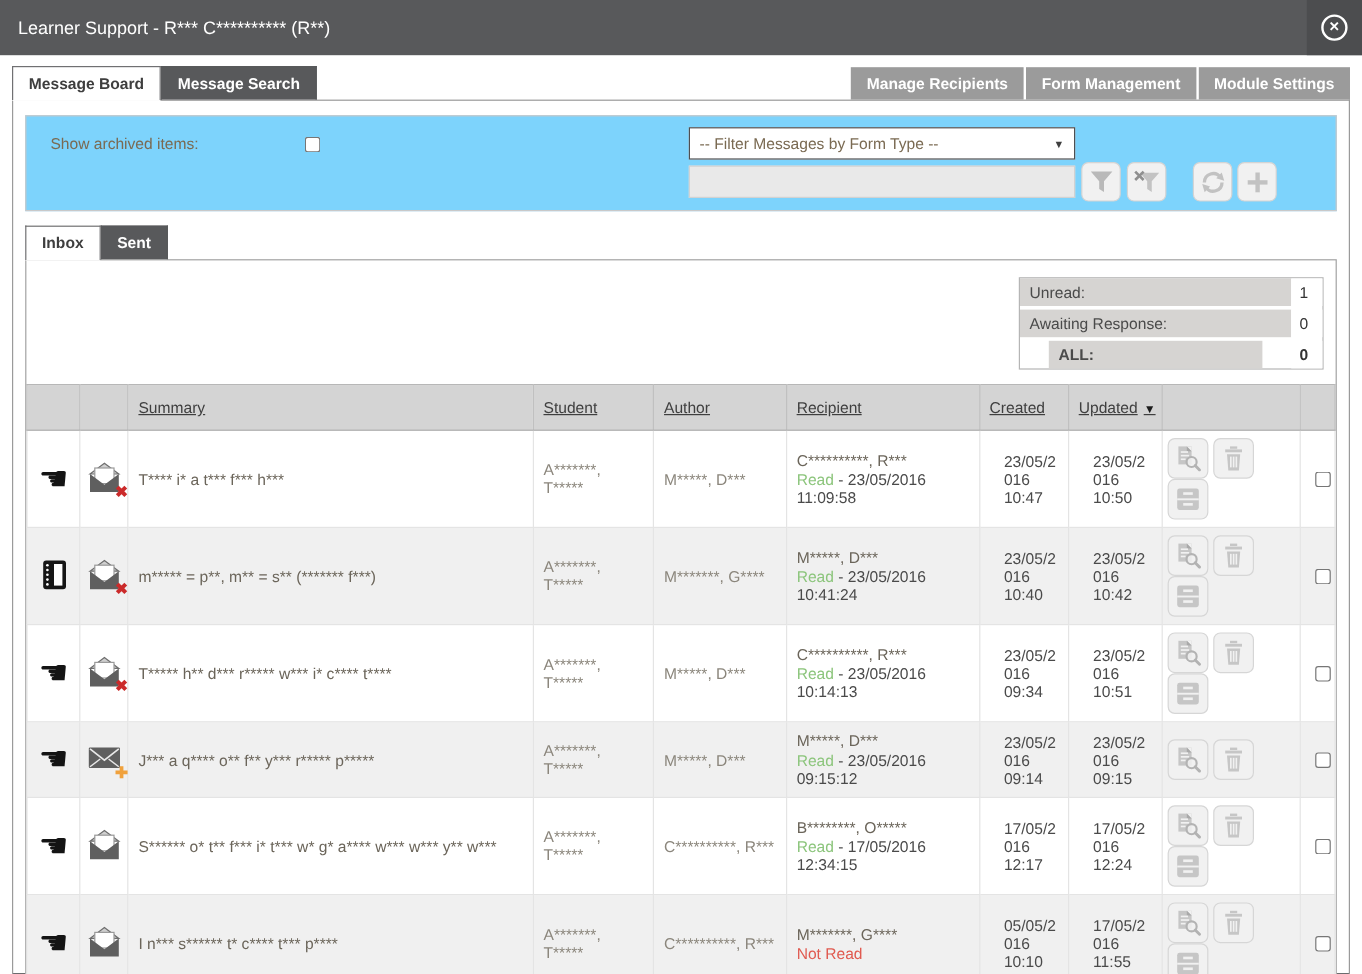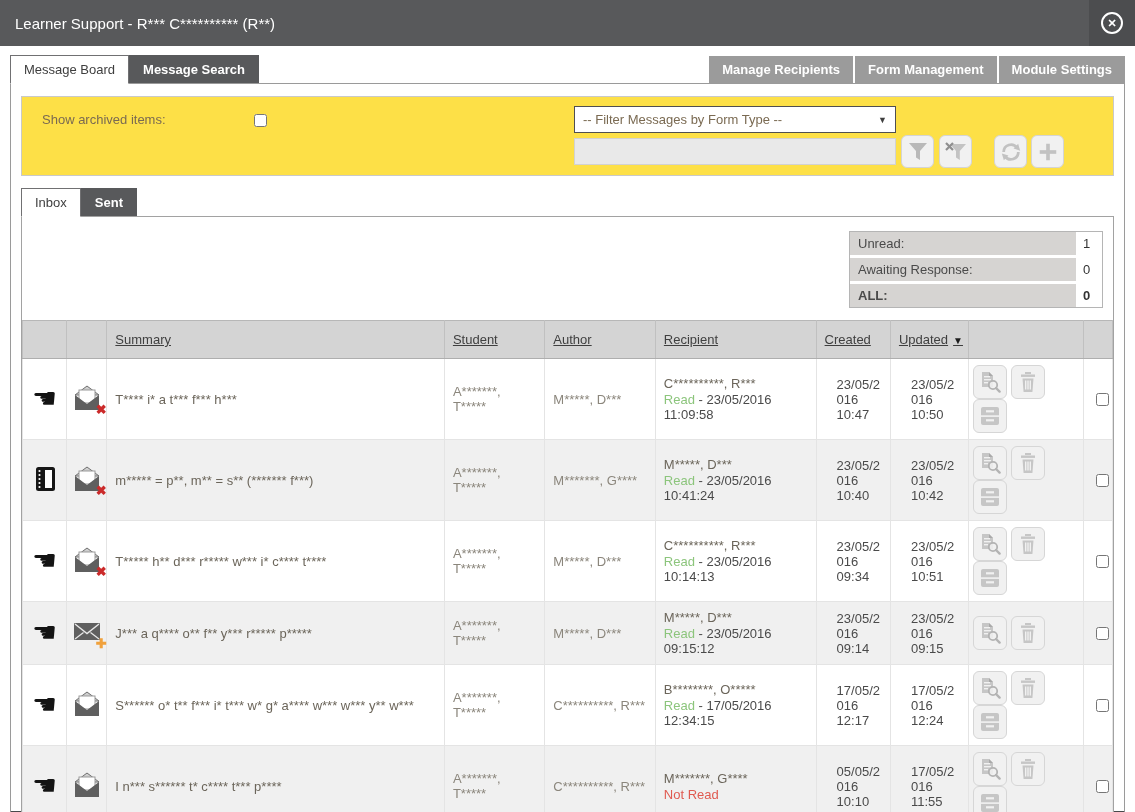--- a/index.html
+++ b/index.html
@@ -13,32 +13,32 @@
   .close-btn { position:absolute; top:0; right:0; width:46px; height:46px; background:#4c4d4f;
                display:flex; align-items:center; justify-content:center; cursor:pointer; border:none; }
   .close-circle { width:22px; height:22px; border:2px solid #fff; border-radius:50%;
                   display:flex; align-items:center; justify-content:center; font-size:11px;
                   font-weight:bold; color:#fff; line-height:1; }
 
   
   .tabs-row { display:flex; align-items:flex-end; margin:9px 10px 0 10px; position:relative; z-index:2; }
   .tab { font-size:13px; padding:6px 13px; cursor:pointer; white-space:nowrap; }
   .tab.active { background:#fff; border:1px solid #707072; border-bottom:1px solid #fff;
-                color:#3e3e3e; margin-bottom:-1px; position:relative; z-index:3; }
+                color:#3e3e3e; margin-bottom:-1px; position:relative; z-index:3;font-weight:bold; }
   .tab.inactive { background:#58595b; color:#fff; font-weight:bold; border:1px solid #58595b; border-bottom:none; }
   .spacer { flex:1; }
   .hdr-btn { background:#9b9b9b; color:#fff; font-weight:bold; font-size:13px; padding:6px 13px;
              margin-left:2px; border:none; cursor:pointer; white-space:nowrap; }
 
   
   .panel { margin:0 10px; height:731px; border:1px solid #9a9a9a; border-bottom:3px solid #48494b;
            background:#fff; position:relative; }
 
   
-  .filter-box { margin:12px 10px 0 10px; border:1px solid #c9c9c9; height:80px; position:relative; background:#fde047; }
+  .filter-box { margin:12px 10px 0 10px; border:1px solid #c9c9c9; height:80px; position:relative; background:#7dd3fc; }
   .archived-label { position:absolute; left:20px; top:15px; color:#7a6a52; }
   .archived-cb { position:absolute; left:228px; top:14px; }
   .form-select { position:absolute; left:552px; top:9px; width:322px; height:27px;
                  border:1px solid #4f4f51; background:#fff; color:#7a6a52; font-size:13px;
                  font-family:"Liberation Sans", sans-serif; padding:0 22px 0 8px;
                  appearance:none; -webkit-appearance:none; -moz-appearance:none; border-radius:0; }
   .select-arrow { position:absolute; left:856px; top:18px; font-size:9px; color:#3f3f3f; pointer-events:none; }
   .filter-input { position:absolute; left:552px; top:41px; width:322px; height:27px;
                   background:#e9e9e9; border:1px solid #d2d2d2; }
   .icon-btn { width:33px; height:33px; border:1px solid #d4d4d4; border-radius:6px; background:#f1f1f1;
@@ -49,21 +49,21 @@
   .inbox-tabs { display:flex; align-items:flex-end; margin:12px 10px 0 10px; position:relative; z-index:2; }
   .inbox-panel { margin:0 10px; border:1px solid #a2a2a2; min-height:520px; background:#fff; }
 
   
   .stats-wrap { display:flex; justify-content:flex-end; padding:14px 10px 12px 0; }
   .stats-box { border:1px solid #b5b5b5; padding:0; width:254px; background:#fff; }
   .stats-row { display:flex; margin-bottom:3px; }
   .stats-row:last-child { margin-bottom:0; }
   .stats-label { flex:1; background:#d6d4d2; color:#4a4a4a; padding:4px 8px; }
   .stats-value { width:26px; padding:4px 2px 4px 7px; color:#333; background:#fff; }
-  .stats-row.all .stats-label, .stats-row.all .stats-value { font-weight:bold; }
+  .stats-row.all .stats-label, .stats-row.all .stats-value { font-weight:bold;margin-left:24px; }
 
   
   .msg-table { width:100%; border-collapse:collapse; table-layout:fixed; font-size:13px; }
   .msg-table th { background:#d4d4d4; color:#3f3f3f; font-weight:normal; text-align:left;
                   padding:11px 8px; border:1px solid #c0c0c0; border-top:1px solid #b7b7b7;
                   border-bottom:1px solid #aeaeae;text-decoration:underline; }
   .sort-glyph { margin-left:5px; font-size:10px; color:#1c1c1c; }
   .msg-table td { padding:8px; border:1px solid #e4e4e4; vertical-align:middle;
                   color:#6b655a; word-wrap:break-word; overflow-wrap:break-word; }
   .msg-table tbody tr { background:#fff; }

